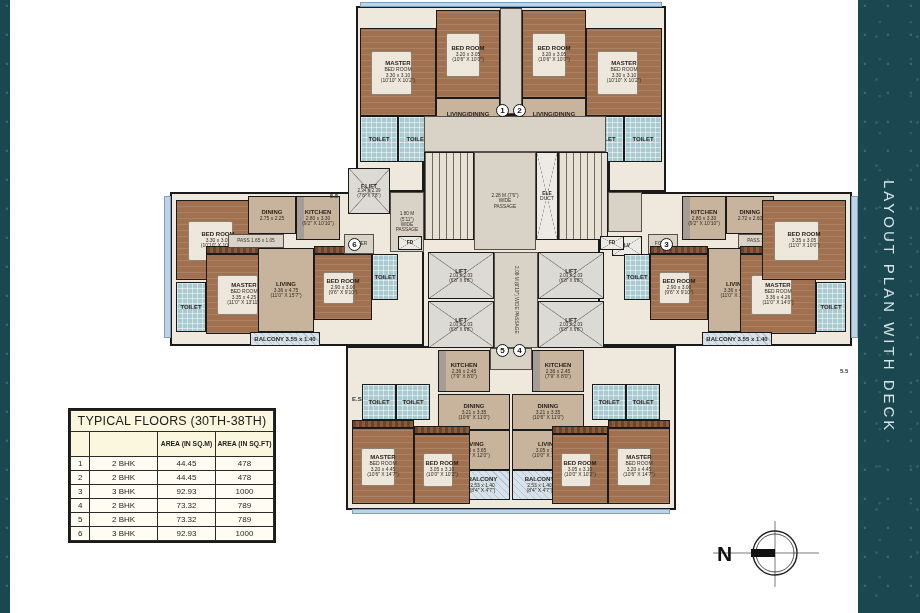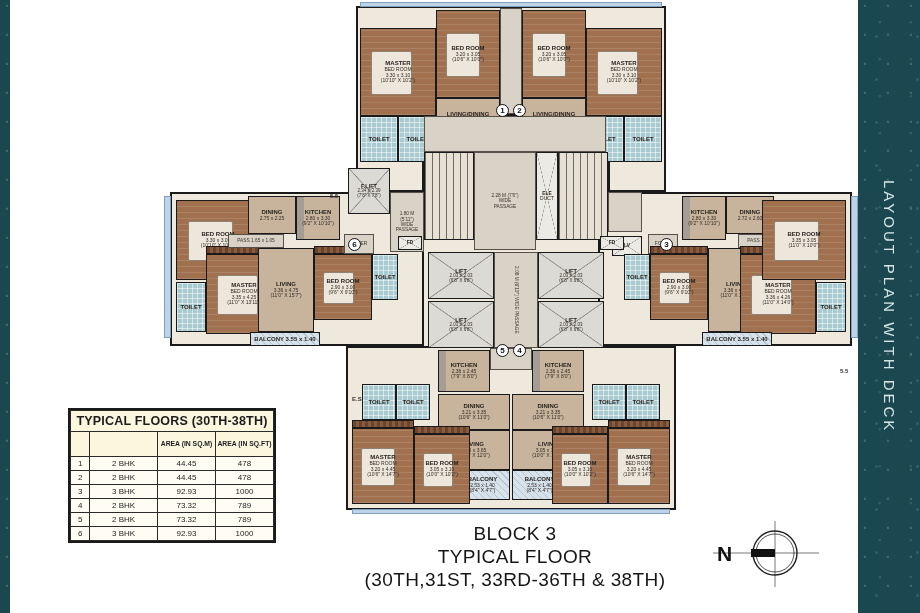--- a/index.html
+++ b/index.html
@@ -55,21 +55,21 @@
   .vert .l0,.vert .ln{writing-mode:vertical-rl;}
   .marker{position:absolute;width:13px;height:13px;border:1.3px solid #111;border-radius:50%;
         background:#fff;font-size:8px;font-weight:700;color:#111;display:flex;align-items:center;
         justify-content:center;z-index:6;box-sizing:border-box;}
   .note{position:absolute;font-size:6px;font-weight:700;color:#333;z-index:6;}
   
   .flat-table{position:absolute;left:68px;top:408px;width:204px;background:var(--c-tablebg,#fbf6de);
         border:2px solid #1a1a1a;}
   .flat-table table{border-collapse:collapse;width:100%;}
   .flat-table th,.flat-table td{border:1px solid #2a2a2a;color:#1c1c1c;padding:0 1px;text-align:center;}
-  .flat-table .t-title{font-size:12.5px;font-weight:700;height:20px;letter-spacing:.2px;}
+  .flat-table .t-title{font-size:12.5px;font-weight:400;height:20px;letter-spacing:.2px;}
   .flat-table .t-head{font-size:8.5px;font-weight:700;height:17px;}
   .flat-table .t-sub{font-size:6.8px;font-weight:700;height:24px;line-height:1.15;}
   .flat-table td{font-size:8px;height:13px;background:#fffdf3;}
   
   .block-title{position:absolute;left:330px;top:522px;width:370px;text-align:center;color:#161616;}
   .block-title .bt{font-size:19px;line-height:23px;font-weight:500;letter-spacing:.4px;}
   
   .compass{position:absolute;left:705px;top:515px;z-index:4;}
 </style>
 </head>
@@ -435,25 +435,20 @@
           <tr>
             <td>6</td>
             <td>3 BHK</td>
             <td>92.93</td>
             <td>1000</td>
           </tr>
         </tbody>
       </table>
   </div>
 
-  <div class="block-title">
-    <div class="bt">BLOCK 3</div>
-    <div class="bt">TYPICAL FLOOR</div>
-    <div class="bt">(30TH,31ST, 33RD-36TH &amp; 38TH)</div>
-  </div>
 
   <div class="compass">
     <svg width="120" height="80" viewBox="0 0 120 80">
       <line x1="8" y1="38" x2="114" y2="38" stroke="#555" stroke-width="0.8"></line>
       <line x1="70" y1="6" x2="70" y2="72" stroke="#555" stroke-width="0.8"></line>
       <circle cx="70" cy="38" r="22" fill="none" stroke="#222" stroke-width="1.4"></circle>
       <circle cx="70" cy="38" r="19" fill="none" stroke="#222" stroke-width="0.8"></circle>
       <rect x="46" y="34" width="24" height="8" fill="#111"></rect>
       <text x="12" y="46" font-family="Liberation Sans, sans-serif" font-size="21" font-weight="700" fill="#111" id="compass-n">N</text>
     </svg>

